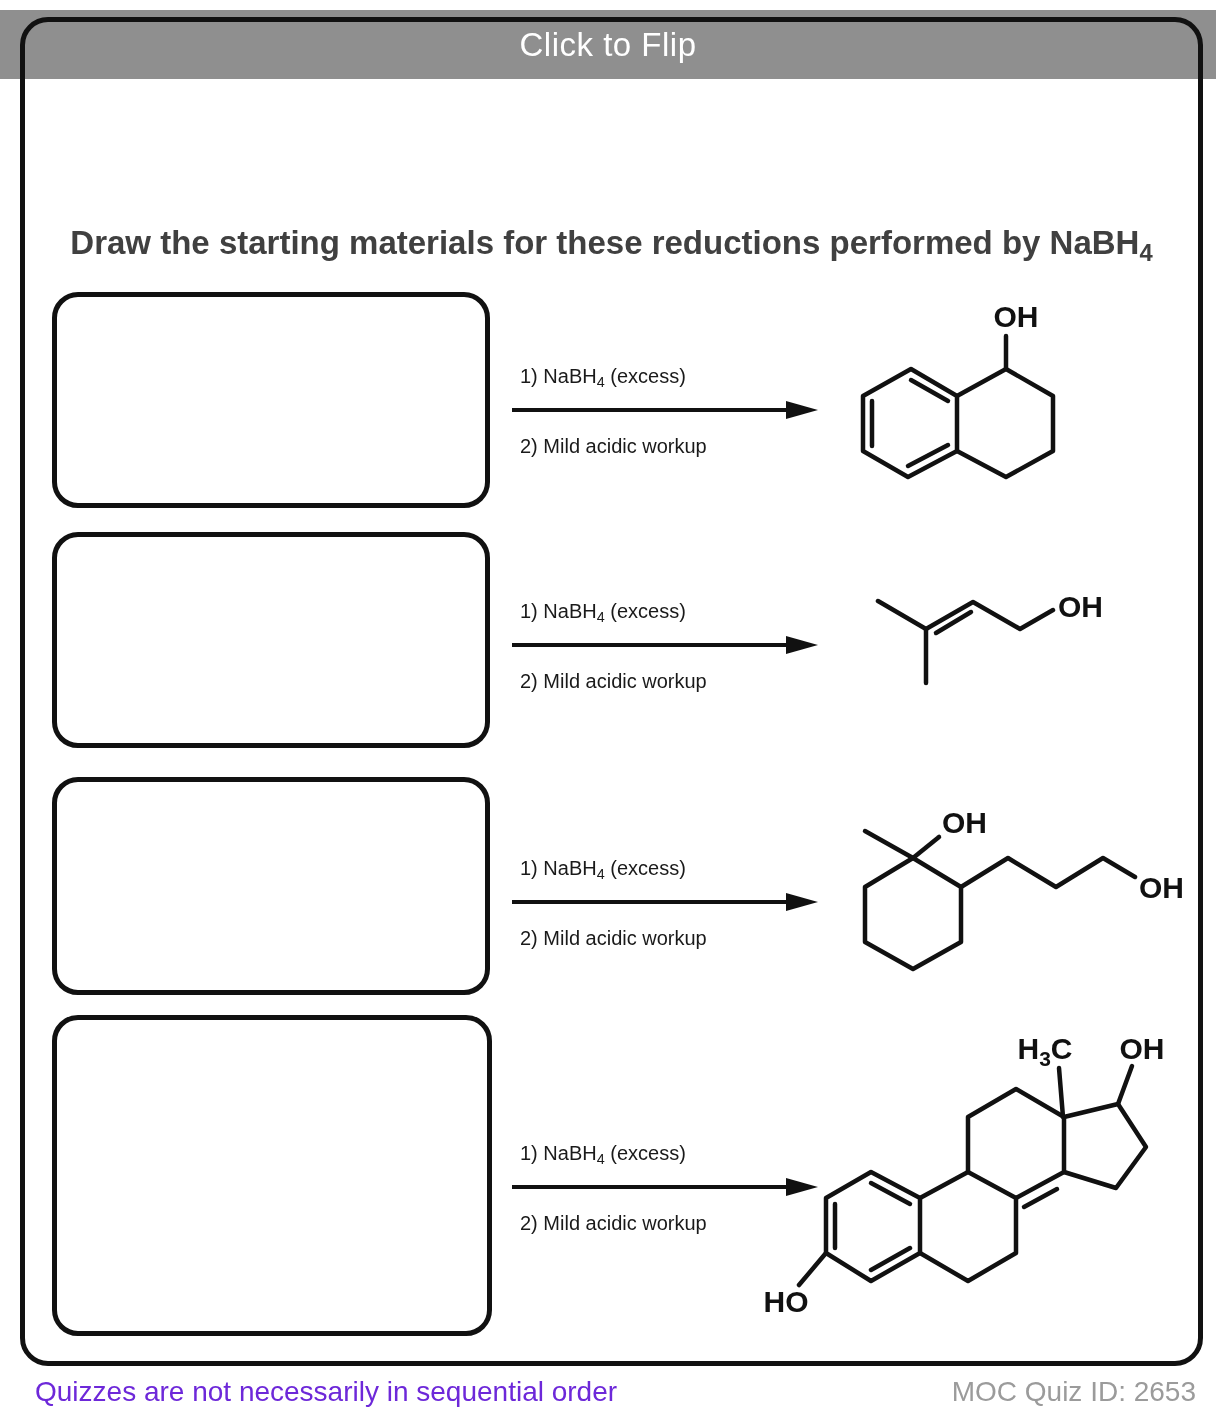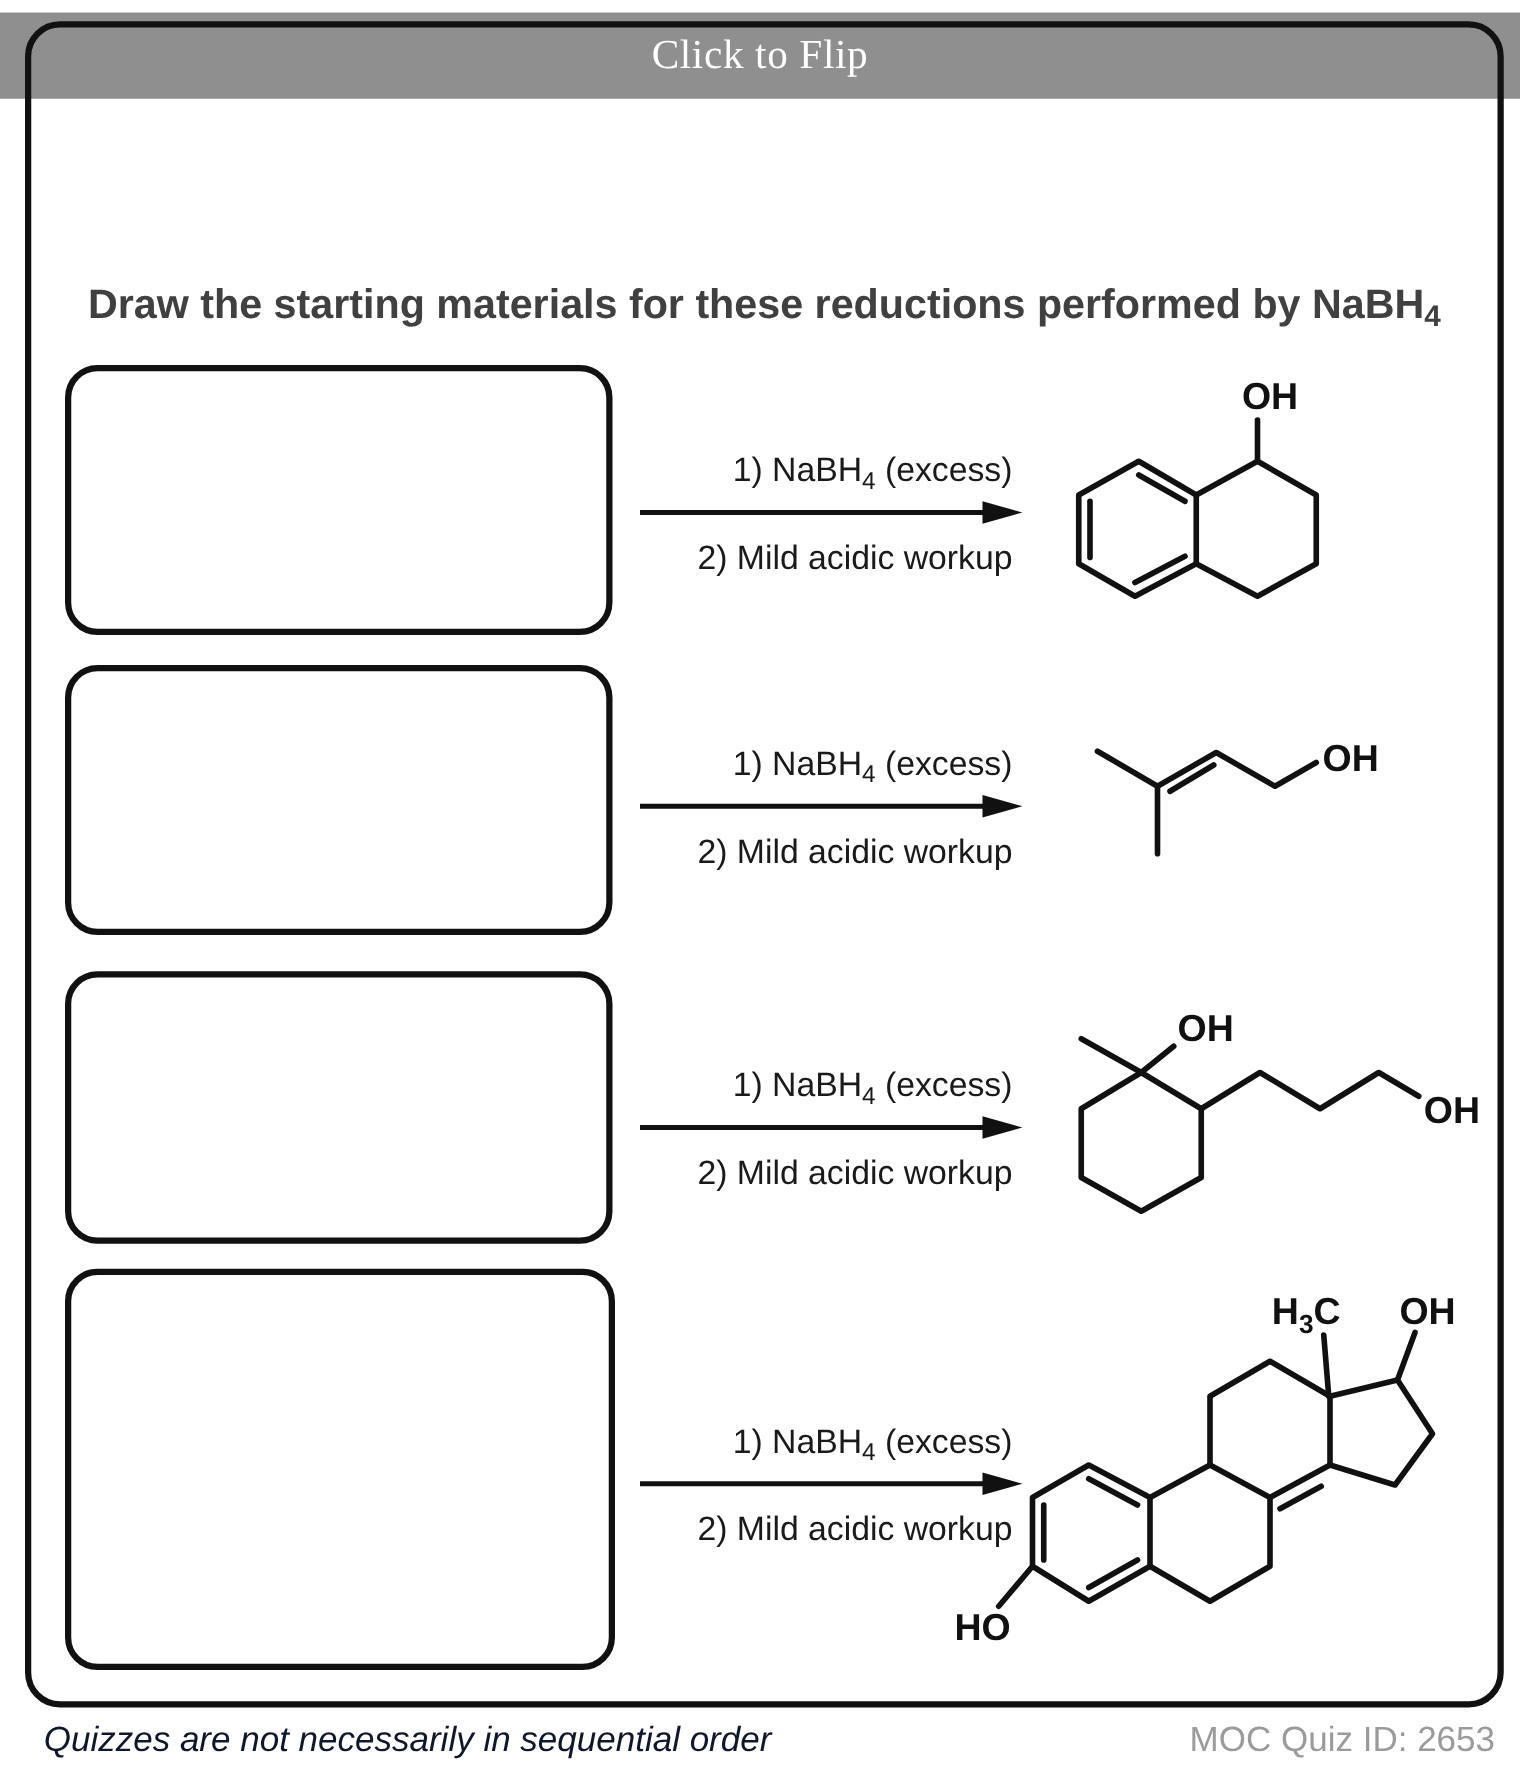--- a/index.html
+++ b/index.html
@@ -1,39 +1,39 @@
 <!DOCTYPE html>
 <html><head>
 <meta charset="utf-8">
 <style>
   html,body{margin:0;padding:0;background:#fff;}
   .stage{position:relative;width:1216px;height:1418px;background:#ffffff;
          font-family:"Liberation Sans",sans-serif;color:#111;overflow:hidden;}
 
   .titlebar{position:absolute;left:0;top:10px;width:1216px;height:69px;
             background:#8f8f8f;display:flex;align-items:center;justify-content:center;}
-  .titlebar-label{font-family:Liberation Serif, serif;font-size:33px;font-weight:500;
+  .titlebar-label{font-family:Liberation Sans, sans-serif;font-size:33px;font-weight:500;
                   color:#ffffff;letter-spacing:0.5px;}
 
   .card{position:absolute;left:20px;top:17px;width:1183px;height:1349px;
         border:5px solid #111;border-radius:28px;box-sizing:border-box;background:transparent;}
 
   .heading{position:absolute;left:20px;top:224px;width:1183px;text-align:center;
            font-size:33px;font-weight:bold;color:#404040;}
   .heading sub{font-size:0.72em;vertical-align:-0.3em;line-height:0;}
 
   .answer-box{position:absolute;border:5px solid #111;border-radius:26px;
               background:#ffffff;box-sizing:border-box;}
   .box1{left:52px;top:292px;width:438px;height:216px;}
   .box2{left:52px;top:532px;width:438px;height:216px;}
   .box3{left:52px;top:777px;width:438px;height:218px;}
   .box4{left:52px;top:1015px;width:440px;height:321px;}
 
-  .cond{position:absolute;left:502px;width:308px;text-align:right;
-        font-size:27px;color:#1a1a1a;white-space:nowrap;line-height:30px;}
+  .cond{position:absolute;left:520px;width:308px;text-align:left;
+        font-size:20px;color:#1a1a1a;white-space:nowrap;line-height:30px;}
   .cond sub{font-size:0.72em;vertical-align:-0.3em;line-height:0;}
   .c1r1{top:361px;} .c2r1{top:431px;}
   .c1r2{top:596px;} .c2r2{top:666px;}
   .c1r3{top:853px;} .c2r3{top:923px;}
   .c1r4{top:1138px;} .c2r4{top:1208px;}
 
   .arrow{position:absolute;left:510px;width:308px;height:24px;}
   .a1{top:398px;} .a2{top:633px;} .a3{top:890px;} .a4{top:1175px;}
   .arrow line{stroke:#111;stroke-width:4;}
   .arrow polygon{fill:#111;}
@@ -43,21 +43,21 @@
   .s2{left:850px;top:578px;}
   .s3{left:840px;top:802px;}
   .s4{left:755px;top:1032px;}
   .struct path, .struct line{fill:none;stroke:#111;stroke-width:4.5;
         stroke-linecap:round;stroke-linejoin:round;}
   .struct text{fill:#111;font-family:"Liberation Sans",sans-serif;
         font-size:30px;font-weight:bold;stroke:none;}
   .struct .subt{font-size:21px;}
 
   .footer-note{position:absolute;left:35px;top:1376px;font-size:28px;
-               font-style:italic;color:#0f172a;}
+               color:#6d28d9;}
   .footer-id{position:absolute;right:20px;top:1376px;font-size:28px;color:#9b9b9b;}
 </style>
 </head>
 <body>
 
 <div class="stage">
 
   <div class="titlebar">
     <span class="titlebar-label">Click to Flip</span>
   </div>

